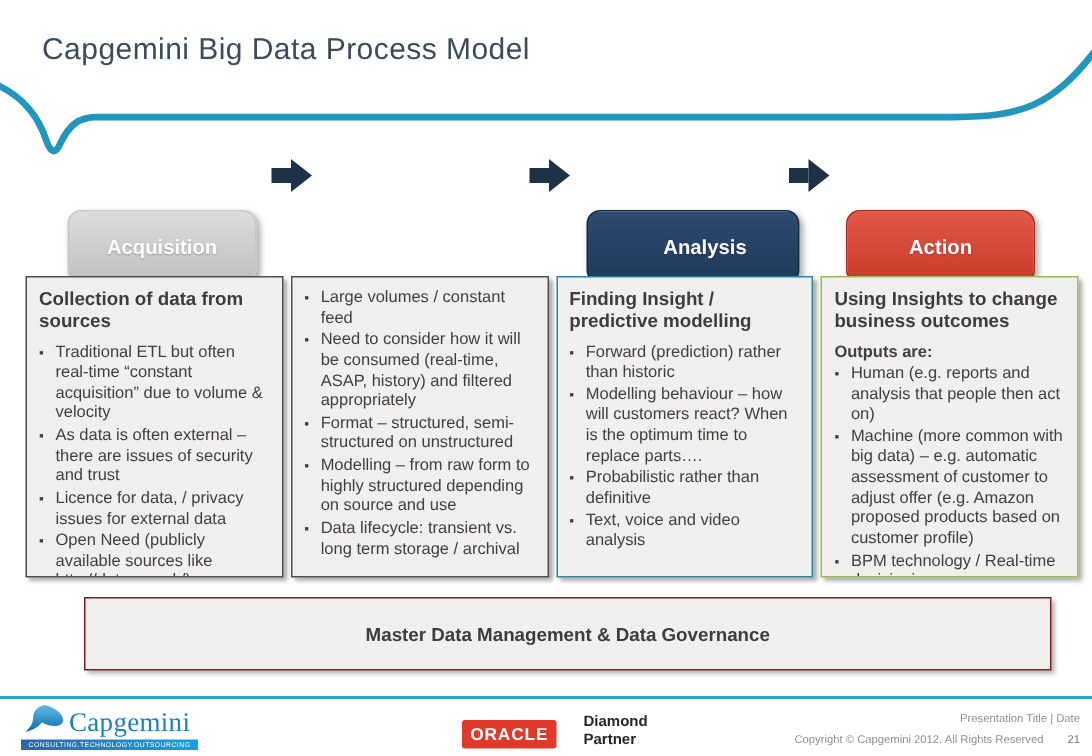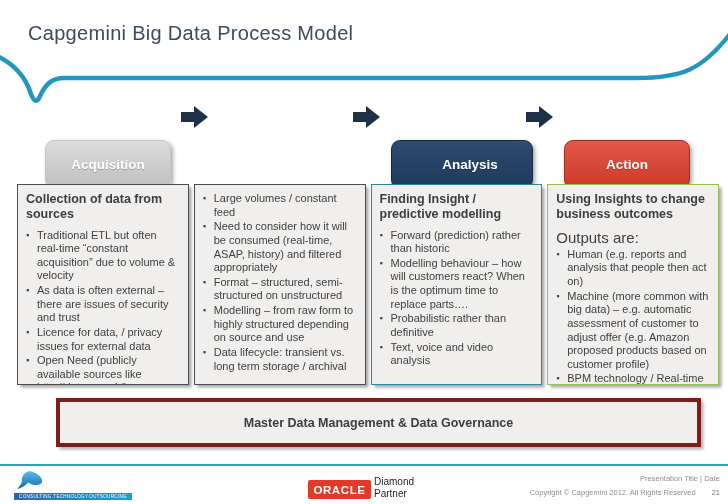--- a/index.html
+++ b/index.html
@@ -41,28 +41,28 @@
     display:grid; grid-template-columns:repeat(4,1fr); column-gap:5px;
   }
   .col {
     background:#f0efee; border:1px solid #4d4d4d;
     box-shadow:2.5px 2.5px 3px rgba(0,0,0,0.35);
     padding:7px 8px 6px 8px; box-sizing:border-box; overflow:hidden;margin-top:32px;
   }
   .col-teal  { border-color:#31849b; }
   .col-green { border-color:#9bbb59; }
   .col-header { font-size:12.5px; font-weight:bold; color:#3d3d3d; line-height:1.18; margin-bottom:7px; }
-  .col-intro  { font-size:15px; color:#404040; line-height:1.22; margin-bottom:1px; }
+  .col-intro  { font-size:11px; color:#404040; line-height:1.22; margin-bottom:1px;font-weight:bold; }
   .bullet { display:flex; font-size:11px; color:#404040; line-height:1.24; margin-bottom:1px; }
   .bullet .glyph { flex:0 0 11px; font-size:9px; line-height:1.5; color:#404040; }
   .bullet .btext { flex:1; }
   
   .gov-bar {
     position:absolute; left:56px; top:398px; width:645px; height:49px;
-    background:#f0efee; border:4px solid #7f1d1d;
+    background:#f0efee; border:1px solid #7f1d1d;
     box-shadow:2.5px 2.5px 3px rgba(0,0,0,0.3);
     display:flex; align-items:center; justify-content:center;
     font-size:12.5px; font-weight:bold; color:#3d3d3d; box-sizing:border-box;
   }
   
   .footer-line { position:absolute; left:0; top:464px; width:728px; height:2px; background:#2aa0c8; }
   .cap-logo { position:absolute; left:14px; top:471px; width:120px; }
   .cap-row { display:flex; align-items:center; height:21px; }
   .cap-name { font-family:"Liberation Serif", serif; font-size:18px; color:#1b7fc0; margin-left:2px; letter-spacing:0.2px; }
   .cap-tagline {
@@ -70,21 +70,21 @@
     background:linear-gradient(90deg,#2b66ab,#16a3d8);
     color:#fff; font-size:4.5px; letter-spacing:0.35px;
     display:flex; align-items:center; justify-content:center; white-space:nowrap; overflow:hidden;
   }
   .oracle-block { position:absolute; left:308px; top:476px; display:flex; align-items:flex-end; }
   .oracle-box {
     width:63px; height:19px; background:#e23a2a; border-radius:2px;
     color:#fff; font-weight:bold; font-size:11.5px; letter-spacing:0.6px;
     display:flex; align-items:center; justify-content:center;
   }
-  .oracle-partner { margin-left:3px; font-size:10px; font-weight:normal; color:#262626; line-height:1.15; }
+  .oracle-partner { margin-left:18px; font-size:10px; font-weight:bold; color:#262626; line-height:1.15; }
   .footer-right { position:absolute; right:8px; top:474px; text-align:right; }
   .fr-line1 { font-size:7.5px; color:#8f8f8f; }
   .fr-line2 { margin-top:5px; font-size:7.5px; color:#8f8f8f; }
   .fr-page  { margin-left:16px; color:#777; }
 </style>
 </head>
 <body>
 
 <div class="slide">
 
@@ -223,20 +223,21 @@
         <svg width="30" height="20" viewBox="0 0 30 20">
           <defs>
             <linearGradient id="sg" x1="0" y1="0" x2="0" y2="1">
               <stop offset="0" stop-color="#5fbce8"></stop>
                 <stop offset="1" stop-color="#0d6cad"></stop>
             </linearGradient>
           </defs>
           <path d="M16,1 C24,3 29,8 28,12 C27,16 19,16 14,12.5 C12,15 9,17.5 3,19 C6.5,15.5 8,13 8,10 C8,5 11,1.8 16,1 Z" fill="url(#sg)"></path>
         </svg>
       </span>
+      <span class="cap-name">Capgemini</span>
     </div>
     <div class="cap-tagline">CONSULTING.TECHNOLOGY.OUTSOURCING</div>
   </div>
 
   <div class="oracle-block">
     <div class="oracle-box">ORACLE</div>
     <div class="oracle-partner">
       <div>Diamond</div>
       <div>Partner</div>
     </div>

